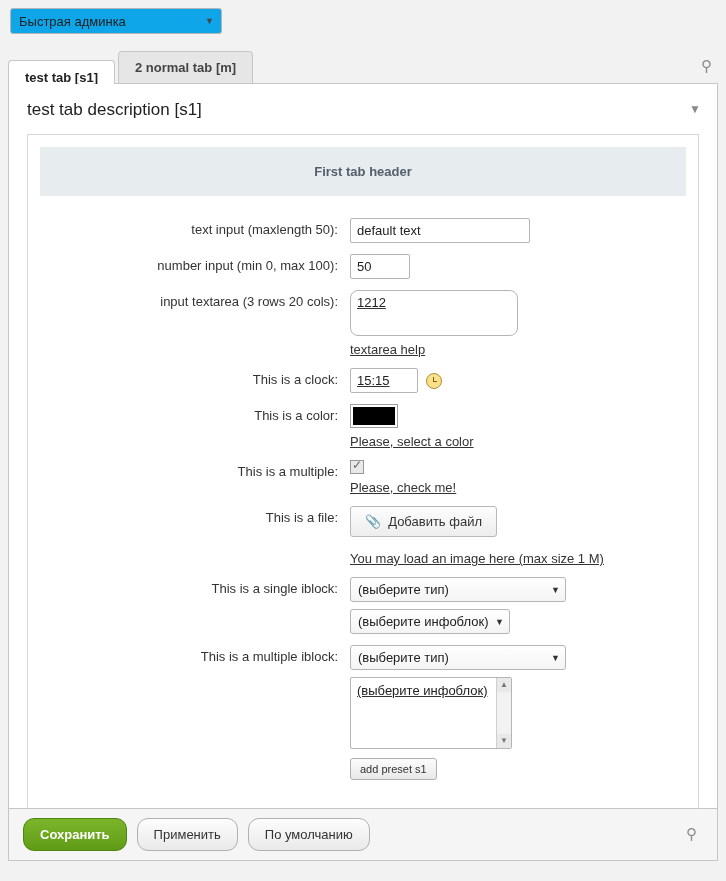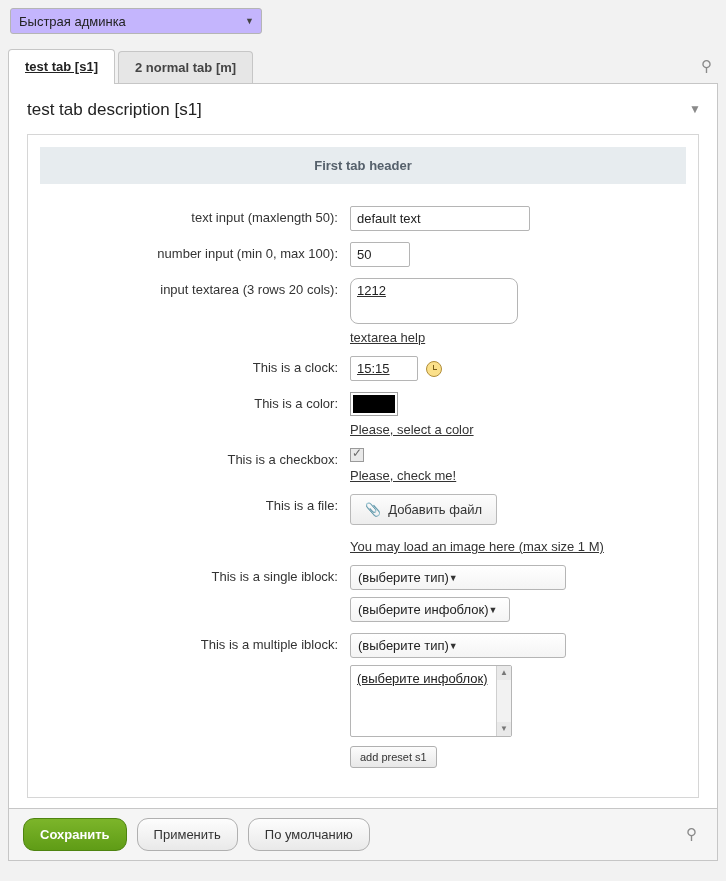--- a/index.html
+++ b/index.html
@@ -14,25 +14,25 @@
     font-size: 13px;
     color: #333;
     overflow: hidden;
   }
 
   
   .topbar {
     padding: 8px 10px 6px 10px;
   }
   .admin-select {
-    width: 252px;
+    width: 212px;
     height: 26px;
     border: 1px solid #b5b5b5;
     border-radius: 3px;
-    background: #c4b5fd;
+    background: #0ea5e9;
     display: flex;
     align-items: center;
     justify-content: space-between;
     padding: 0 4px 0 8px;
     box-sizing: border-box;
     font-size: 13px;
     color: #222;
   }
   .admin-select .caret {
     font-size: 9px;
@@ -63,22 +63,21 @@
     border-radius: 4px 4px 0 0;
     margin-right: 3px;
     box-sizing: border-box;
   }
   .tab.active {
     background: #ffffff;
     color: #222;
     height: 35px;
     line-height: 34px;
     position: relative;
-    top: 1px;
-    text-decoration: underline;
+    top: 12px;
   }
   .pin-top {
     position: absolute;
     right: 6px;
     top: 9px;
     color: #8a8a8a;
     font-size: 15px;
   }
 
   
@@ -109,21 +108,21 @@
     margin: 0 18px;
     border: 1px solid #d6d6d6;
     box-sizing: border-box;
   }
   .section-header {
     background: #e7ecef;
     text-align: center;
     font-weight: bold;
     font-size: 13px;
     color: #55606b;
-    padding: 11px 0;
+    padding: 17px 0;
     margin: 12px 12px 0 12px;
   }
 
   .form {
     padding: 14px 0 18px 0;
     margin-top: 8px;
   }
   .row {
     display: flex;
     align-items: flex-start;
@@ -244,21 +243,21 @@
     font-size: 13px;
     color: #666;
   }
   .select {
     border: 1px solid #b5b5b5;
     border-radius: 3px;
     background: linear-gradient(#ffffff, #f4f4f4);
     height: 25px;
     display: inline-flex;
     align-items: center;
-    justify-content: flex-start;
+    justify-content: space-between;
     padding: 0 5px 0 7px;
     font-size: 13px;
     color: #222;
     box-sizing: border-box;
   }
   .select .caret { font-size: 9px; color: #333; }
   .sel-type { width: 216px; }
   .sel-block { width: 160px; margin-top: 7px; }
   .listbox {
     width: 162px;
@@ -410,21 +409,21 @@
 
       <div class="row">
         <div class="label">This is a color:</div>
         <div class="field">
           <div class="color-swatch"></div>
           <div class="help">Please, select a color</div>
         </div>
       </div>
 
       <div class="row">
-        <div class="label">This is a checkbox:</div>
+        <div class="label">This is a multiple:</div>
         <div class="field">
           <div class="checkbox"></div>
           <div class="help">Please, check me!</div>
         </div>
       </div>
 
       <div class="row">
         <div class="label">This is a file:</div>
         <div class="field">
           <div class="file-btn">

